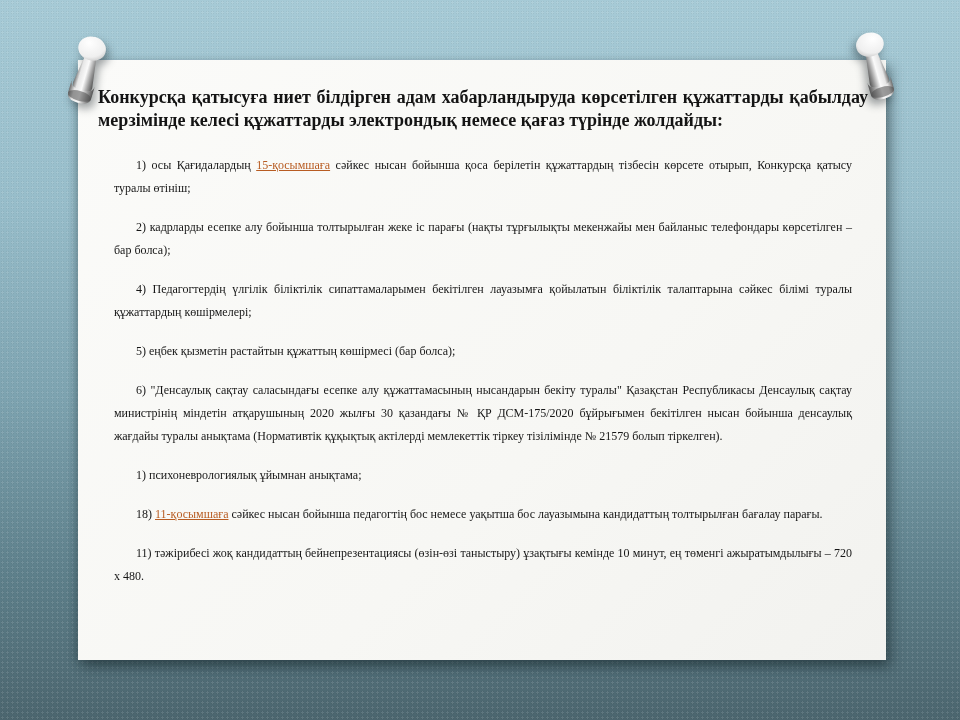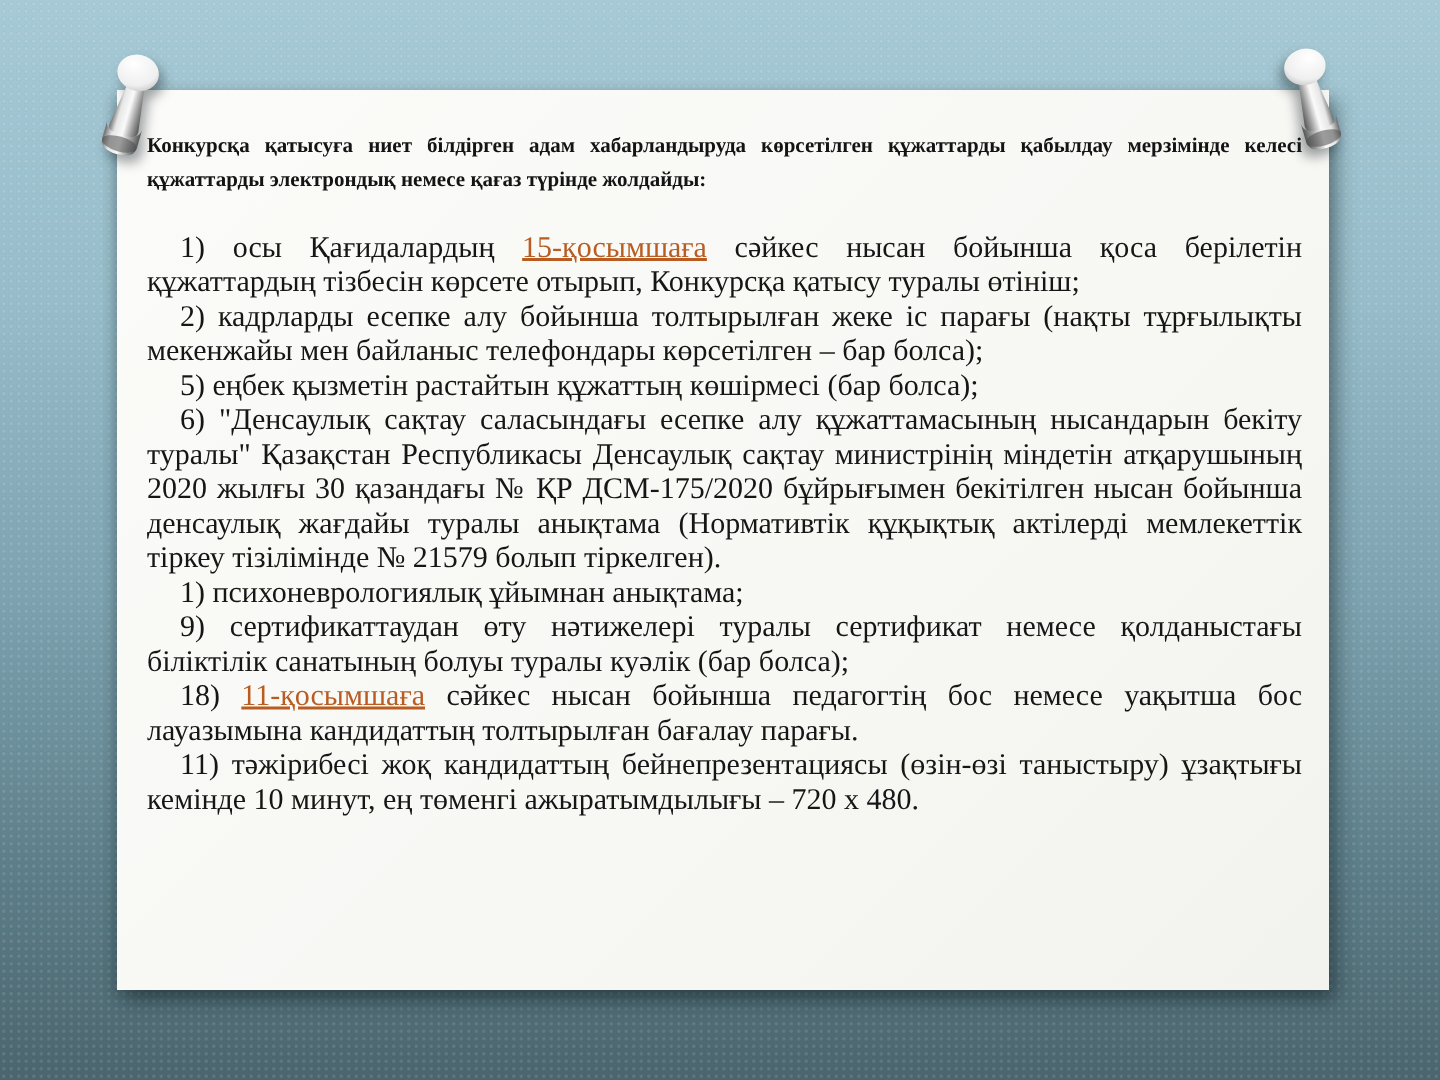--- a/index.html
+++ b/index.html
@@ -17,27 +17,27 @@
   .paper{
     position:absolute;left:78px;top:60px;width:808px;height:600px;
     background:linear-gradient(135deg,#fbfbf9 0%,#f7f7f4 60%,#f2f2ef 100%);
     box-shadow:5px 7px 12px rgba(20,35,40,0.45), -2px 3px 8px rgba(20,35,40,0.25);
     box-sizing:border-box;
     padding:26px 18px 0 20px;
   }
   .heading{
     margin:0 0 22px 0;
     font-weight:bold;
-    font-size:14px;line-height:23px;
+    font-size:18px;line-height:23px;
     color:#141414;
     text-align:justify;
   }
   .item{
-    margin:0;
-    font-size:20px;line-height:23px;
+    margin:16px;
+    font-size:12px;line-height:23px;
     color:#161616;
     text-align:justify;
     text-indent:22px;
   }
   .doclink{
     color:#b85c22;
     text-decoration:underline;
     cursor:pointer;
   }
   .pin{
@@ -51,24 +51,24 @@
 <body>
 
 <div class="slide">
 
   <div class="paper">
     <p class="heading">Конкурсқа  қатысуға  ниет білдірген адам хабарландыруда  көрсетілген құжаттарды  қабылдау мерзімінде келесі құжаттарды  электрондық  немесе қағаз  түрінде жолдайды:</p>
 
     <p class="item"><span>1) осы Қағидалардың </span><a class="doclink">15-қосымшаға</a><span> сәйкес нысан бойынша қоса берілетін құжаттардың  тізбесін көрсете отырып, Конкурсқа қатысу туралы өтініш;</span></p>
 
     <p class="item">2) кадрларды есепке алу бойынша толтырылған жеке іс парағы (нақты тұрғылықты мекенжайы мен байланыс телефондары көрсетілген – бар болса);</p>
+    <p class="item">4) Педагогтердің үлгілік біліктілік сипаттамаларымен бекітілген лауазымға қойылатын біліктілік талаптарына сәйкес білімі туралы құжаттардың көшірмелері;</p>
     <p class="item">5) еңбек қызметін растайтын құжаттың көшірмесі (бар болса);</p>
     <p class="item">6) "Денсаулық сақтау саласындағы есепке алу құжаттамасының нысандарын бекіту туралы" Қазақстан Республикасы Денсаулық сақтау министрінің міндетін атқарушының 2020 жылғы 30 қазандағы № ҚР ДСМ-175/2020 бұйрығымен бекітілген нысан бойынша денсаулық жағдайы туралы анықтама (Нормативтік құқықтық актілерді мемлекеттік тіркеу тізілімінде № 21579 болып тіркелген).</p>
     <p class="item">1) психоневрологиялық ұйымнан анықтама;</p>
-    <p class="item">9) сертификаттаудан өту нәтижелері туралы сертификат немесе қолданыстағы біліктілік санатының болуы туралы куәлік (бар болса);</p>
 
     <p class="item"><span>18) </span><a class="doclink">11-қосымшаға</a><span> сәйкес нысан бойынша педагогтің бос немесе уақытша бос лауазымына кандидаттың толтырылған бағалау парағы.</span></p>
 
     <p class="item">11) тәжірибесі жоқ кандидаттың бейнепрезентациясы (өзін-өзі таныстыру) ұзақтығы кемінде 10 минут, ең төменгі ажыратымдылығы  – 720 x 480.</p>
   </div>
 
   <svg class="pin pin-left" viewBox="0 0 58 84">
     <defs>
       <linearGradient id="metalL" x1="0" y1="0" x2="1" y2="0">
         <stop offset="0" stop-color="#6d6d6d"></stop>

